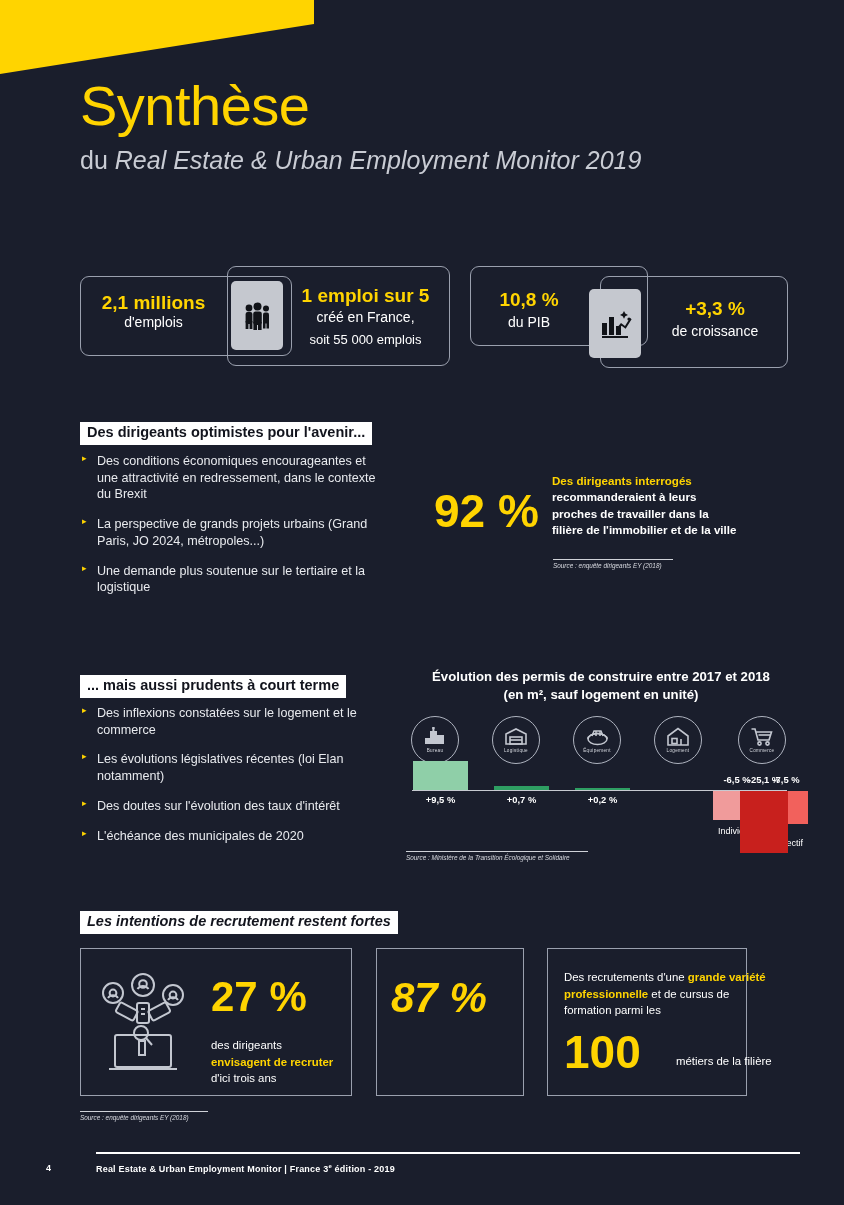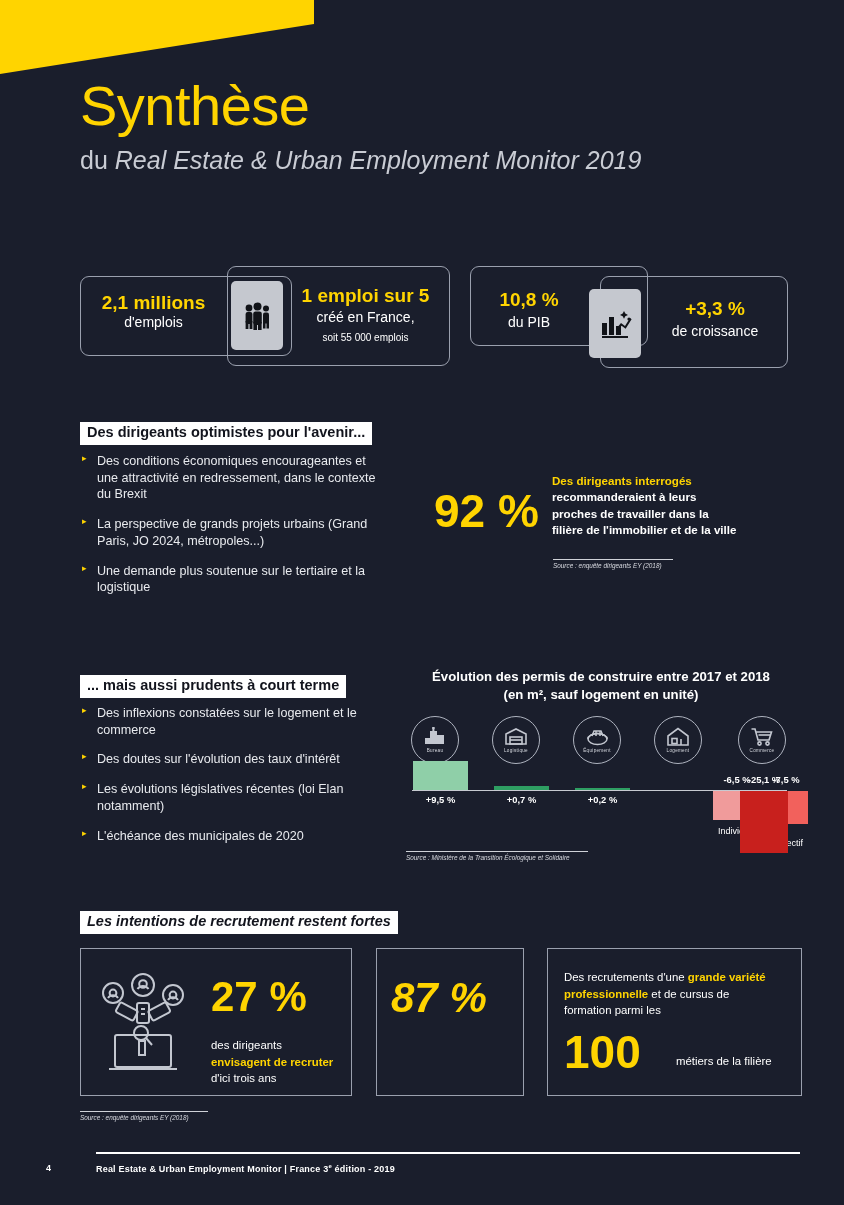--- a/index.html
+++ b/index.html
@@ -45,21 +45,21 @@
   .kbox{
     position:absolute;border:1px solid #9aa0ae;border-radius:9px;
     box-sizing:border-box;
   }
   .ktile{
     position:absolute;background:#c5c8cf;border-radius:5px;
     display:flex;align-items:center;justify-content:center;
   }
   .knum{color:#FFD400;font-weight:bold;font-size:19px;line-height:1.15;white-space:nowrap;}
   .klab{color:#ffffff;font-size:14px;line-height:1.2;white-space:nowrap;}
-  .ksmall{color:#ffffff;font-size:10px;line-height:1.2;white-space:nowrap;}
+  .ksmall{color:#ffffff;font-size:13px;line-height:1.2;white-space:nowrap;}
   .kcell{position:absolute;text-align:center;}
 
   
   .bullets{position:absolute;}
   .bullet{
     position:relative;padding-left:17px;margin-bottom:13px;
     font-size:12.6px;line-height:1.33;color:#e8eaee;
   }
   .bullet:before{
     content:"\25B8";position:absolute;left:2px;top:0;
@@ -201,22 +201,22 @@
   <div class="c92">
     <span class="hl">Des dirigeants interrogés</span>
     <span>recommanderaient à leurs proches de travailler dans la filière de l'immobilier et de la ville</span>
   </div>
   <div class="src" style="left:553px;top:559px;width:120px;">Source : enquête dirigeants EY (2018)</div>
 
   <div class="band" style="left:80px;top:675px;">... mais aussi prudents à court terme</div>
 
   <div class="bullets" style="left:80px;top:705px;width:310px;">
     <div class="bullet">Des inflexions constatées sur le logement et le commerce</div>
+    <div class="bullet">Les évolutions législatives récentes (loi Elan notamment)</div>
     <div class="bullet">Des doutes sur l'évolution des taux d'intérêt</div>
-    <div class="bullet">Les évolutions législatives récentes (loi Elan notamment)</div>
     <div class="bullet">L'échéance des municipales de 2020</div>
   </div>
 
   <div class="chart-title">
     <div>Évolution des permis de construire entre 2017 et 2018</div>
     <div>(en m², sauf logement en unité)</div>
   </div>
 
   <div class="chart">
 
@@ -336,21 +336,21 @@
     <div class="cardtxt" style="position:absolute;left:130px;top:88px;width:132px;">
       <span>des dirigeants </span><span class="hl">envisagent</span>
       <span class="hl">de recruter</span><span> d'ici trois ans</span>
     </div>
   </div>
 
   <div class="card" style="left:376px;top:948px;width:148px;height:148px;font-style:italic;">
     <div class="bignum" style="position:absolute;left:14px;top:28px;font-size:42px;">87 %</div>
   </div>
 
-  <div class="card" style="left:547px;top:948px;width:255px;height:148px;">
+  <div class="card" style="left:547px;top:948px;width:200px;height:148px;">
     <div class="cardtxt" style="position:absolute;left:16px;top:20px;width:212px;">
       <span>Des recrutements d'une </span><span class="hl">grande variété professionnelle</span><span> et de cursus de formation parmi les</span>
     </div>
     <div class="bignum" style="position:absolute;left:16px;top:80px;font-size:46px;">100</div>
     <div class="cardtxt" style="position:absolute;left:128px;top:104px;width:112px;">métiers de la filière</div>
   </div>
 
   <div class="src" style="left:80px;top:1111px;width:128px;">Source : enquête dirigeants EY (2018)</div>
 
   <div class="frule"></div>

